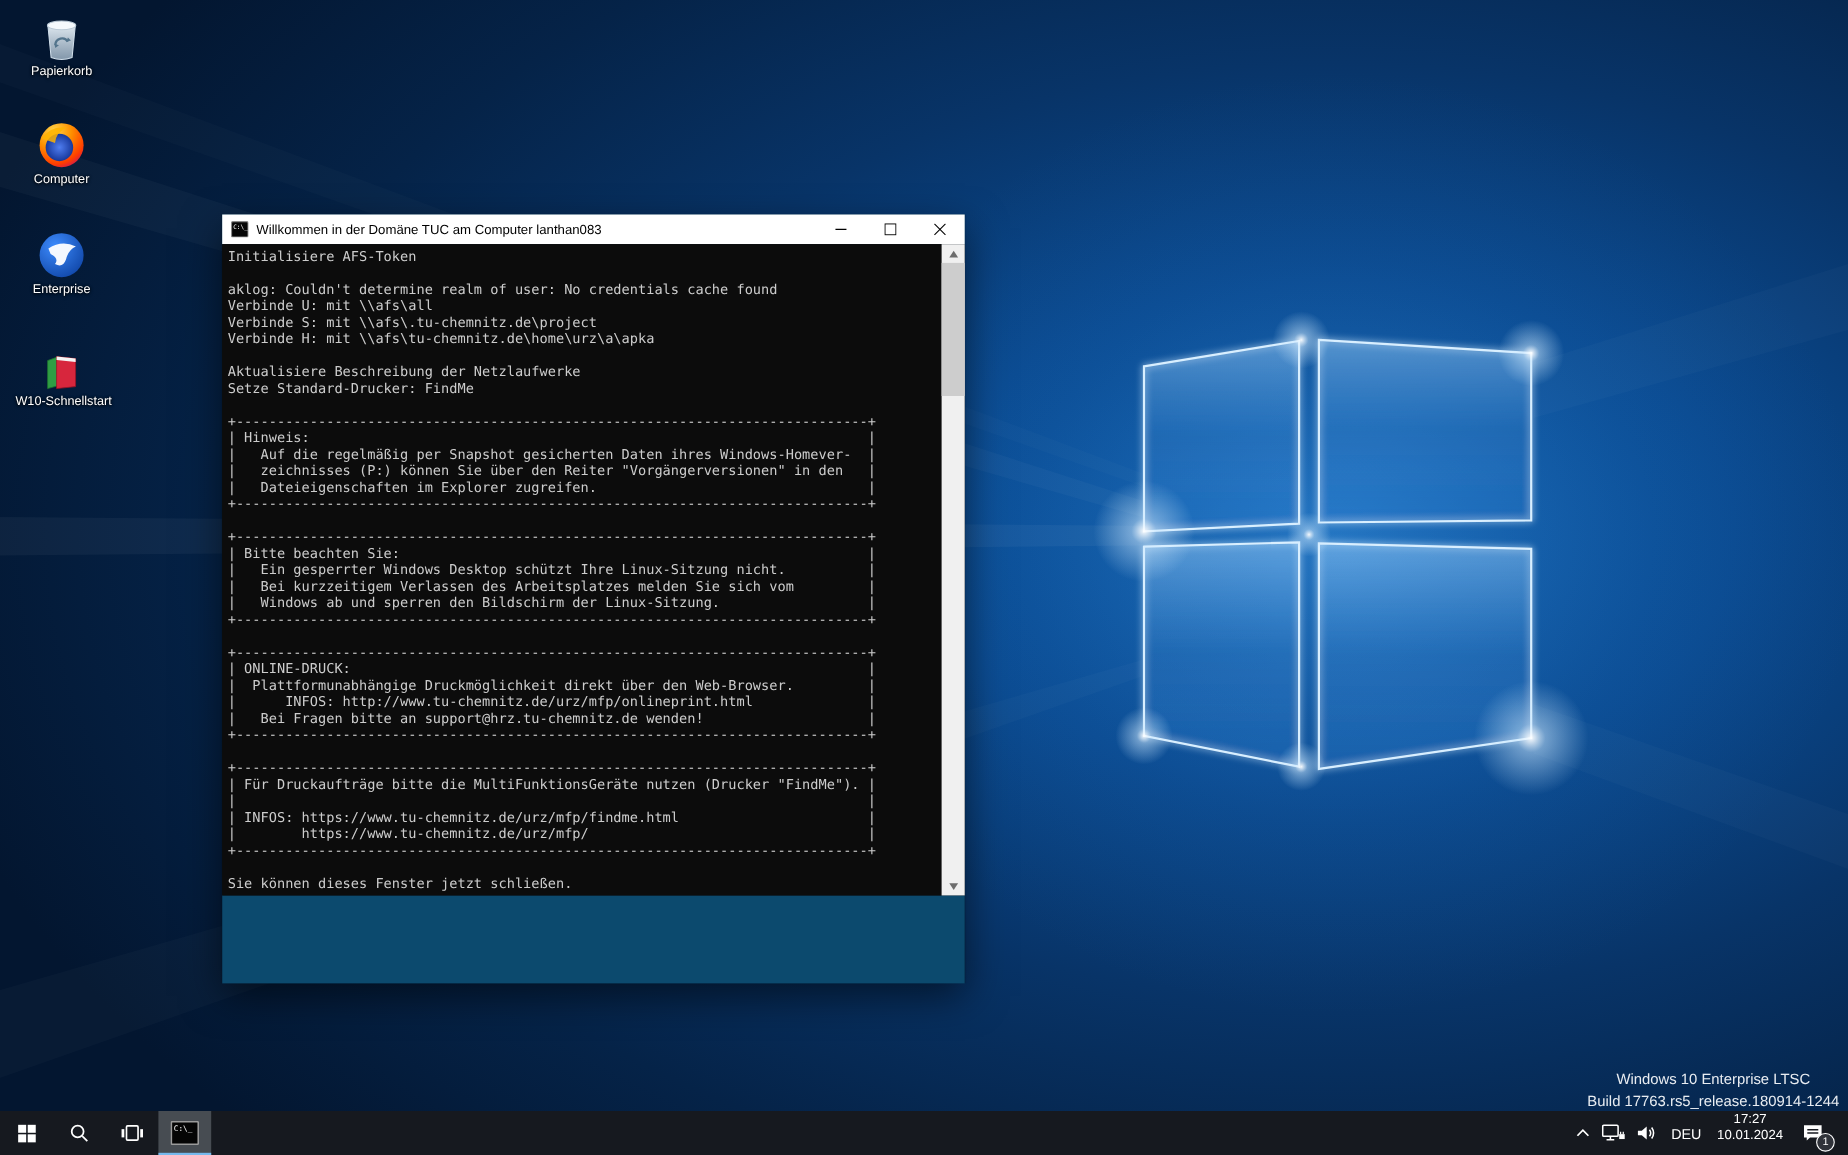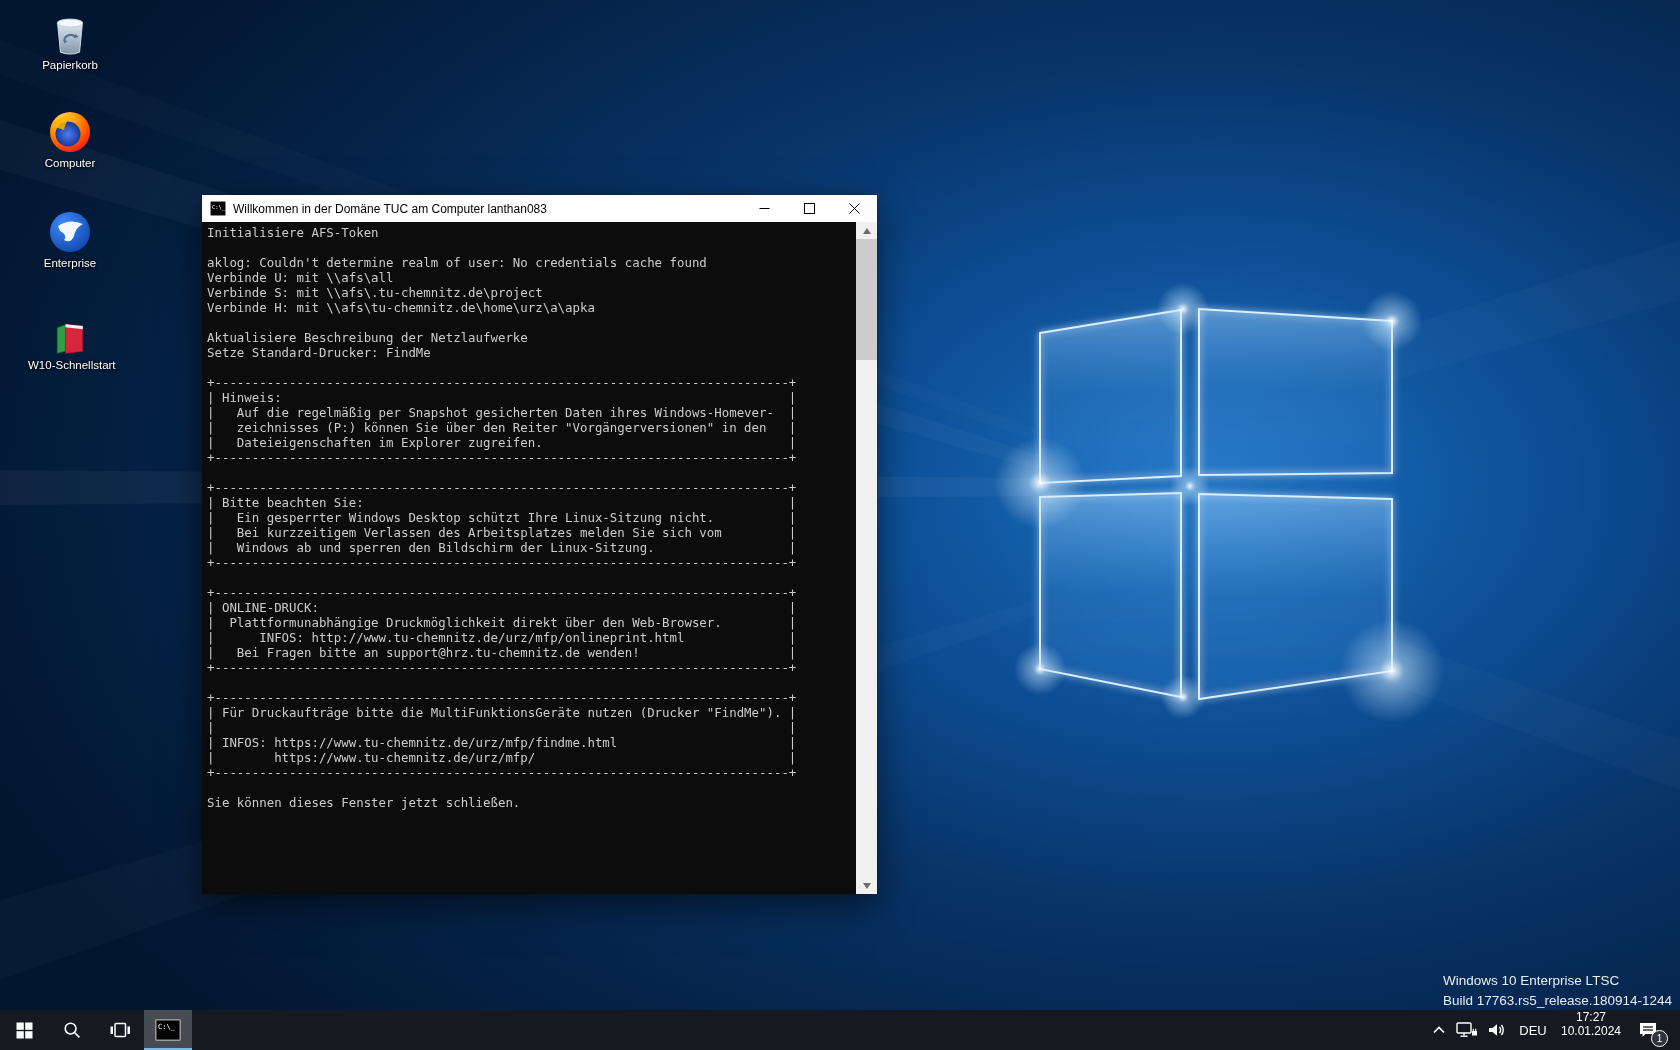--- a/index.html
+++ b/index.html
@@ -3,37 +3,37 @@
 <meta charset="utf-8">
 <style>
   html,body{margin:0;padding:0;}
   body{width:1680px;height:1050px;position:relative;overflow:hidden;background:#03142f;
        font-family:"Liberation Sans",sans-serif;-webkit-font-smoothing:antialiased;}
 
   
   .wallpaper{position:absolute;left:0;top:0;width:1680px;height:1050px;display:block;}
 
   
-  .dicons{position:absolute;left:28px;top:8px;width:84px;}
+  .dicons{position:absolute;left:14px;top:8px;width:84px;}
   .dicon{width:84px;margin-bottom:6px;text-align:center;cursor:default;}
   .dicon .ic{height:48px;display:flex;align-items:flex-end;justify-content:center;}
   .dicon .lbl{margin-top:3px;font-size:11.5px;line-height:13px;color:#fff;white-space:nowrap;
               text-shadow:0 1px 3px rgba(0,0,0,.95),0 0 2px rgba(0,0,0,.8);}
 
   
-  .watermark{position:absolute;right:8px;top:971px;text-align:left;color:#e9edf2;
+  .watermark{position:absolute;right:8px;top:971px;text-align:center;color:#e9edf2;
              font-size:13.5px;line-height:20px;}
 
   
   .win{position:absolute;left:202px;top:195px;width:675px;height:699px;
        box-shadow:0 12px 34px rgba(0,0,0,.55),0 0 1px rgba(0,0,0,.7);background:#0c4a6e;}
   .tbar{height:27px;background:#ffffff;display:flex;align-items:center;padding-left:8px;}
   .tbar .ttl{margin-left:7px;flex:1;font-size:12px;color:#000;white-space:nowrap;overflow:hidden;}
   .wbtn{width:45px;height:27px;display:flex;align-items:center;justify-content:center;}
-  .cbody{display:flex;height:672px;background:#0c0c0c;}
+  .cbody{display:flex;height:592px;background:#0c0c0c;}
   .console{margin:0;flex:1;padding:3px 0 0 5px;overflow:hidden;background:#0c0c0c;color:#cccccc;
            font-family:"DejaVu Sans Mono","Liberation Mono",monospace;font-size:12.4px;line-height:15px;}
   .sbar{width:21px;background:#f0f0f0;position:relative;}
   .sarr{position:absolute;left:0;width:21px;height:17px;display:flex;align-items:center;justify-content:center;}
   .sarr.up{top:0;}
   .sarr.down{bottom:0;}
   .sarr.up::after{content:"";border-left:4.5px solid transparent;border-right:4.5px solid transparent;
                   border-bottom:6px solid #6d6d6d;}
   .sarr.down::after{content:"";border-left:4.5px solid transparent;border-right:4.5px solid transparent;
                     border-top:6px solid #6d6d6d;}

